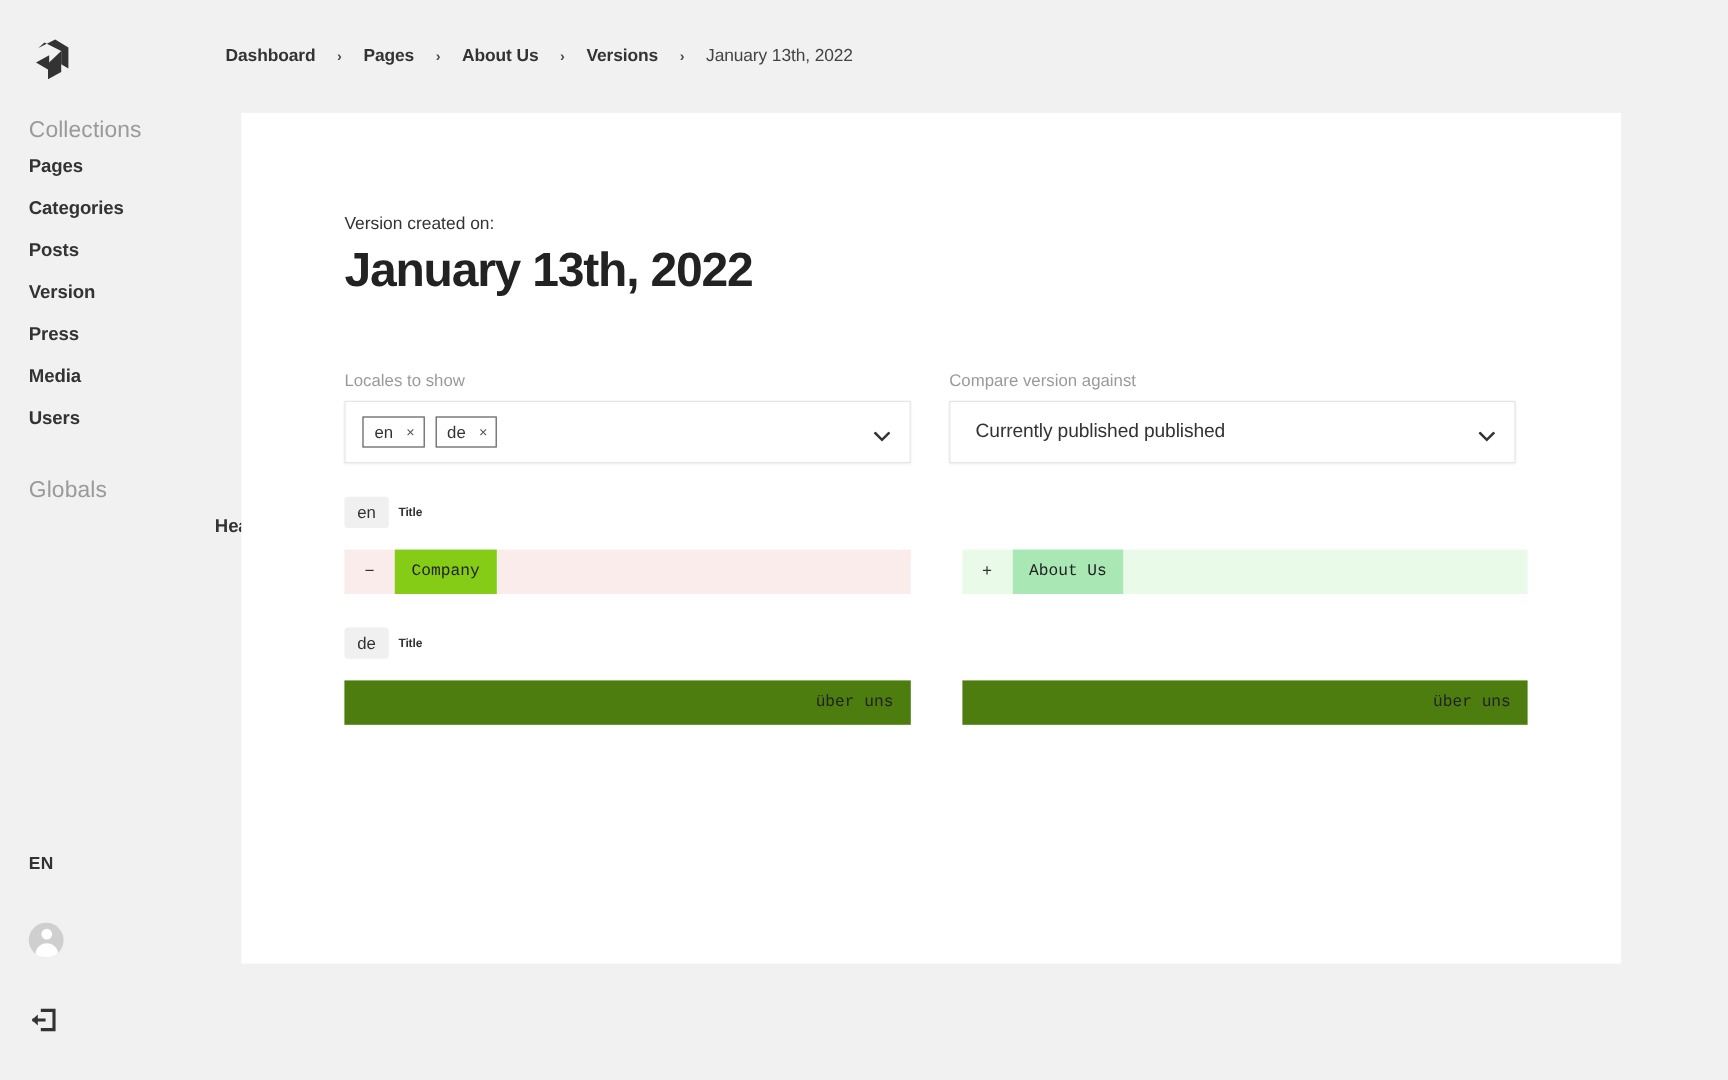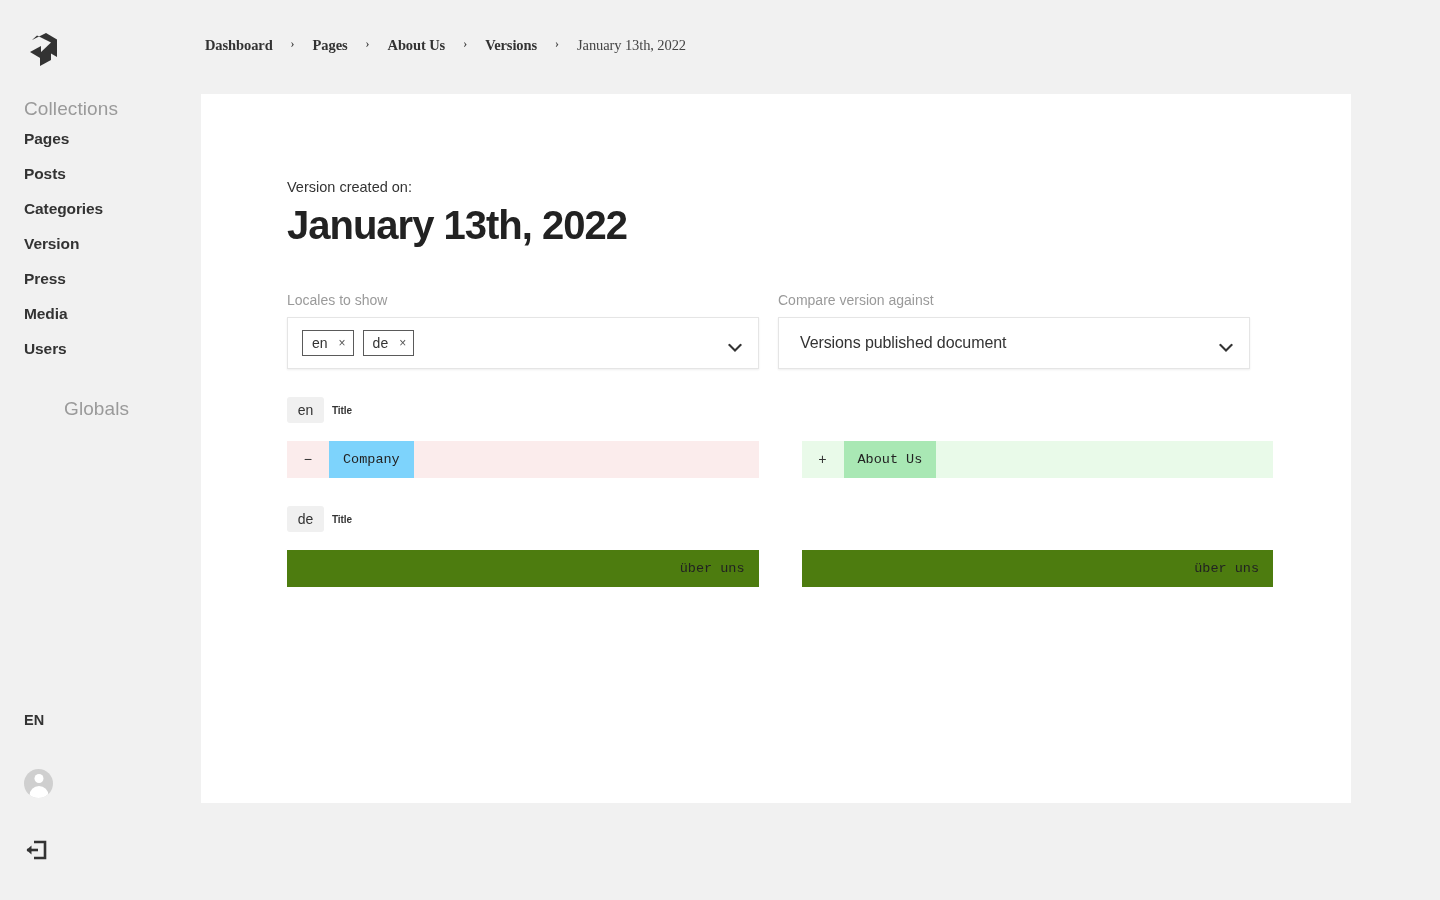--- a/index.html
+++ b/index.html
@@ -43,21 +43,21 @@
     font-weight: 700;
     color: #333333;
     letter-spacing: -0.1px;
     padding-left: 24px;
     text-decoration: none;
     line-height: 32px;
     cursor: pointer;
   }
 
   .nav-collections { position: absolute; left: 0; top: 98px; width: 201px; }
-  .nav-globals     { position: absolute; left: 0; top: 398px; width: 231px; margin-left: 40px; }
+  .nav-globals     { position: absolute; left: 0; top: 398px; width: 231px; }
   .nav-collections .nav-link { margin-top: 3px; }
   .nav-globals .nav-link { margin-top: 3px; text-align: right; }
 
   .sidebar-lang {
     position: absolute;
     left: 24px; top: 712px;
     font-size: 14.5px;
     font-weight: 700;
     color: #333333;
     letter-spacing: 0.2px;
@@ -94,24 +94,24 @@
   .logout-btn {
     position: absolute;
     left: 23px; top: 838px;
     width: 26px; height: 24px;
     cursor: pointer;
   }
 
   
   .breadcrumb {
     position: absolute;
-    left: 205px; top: 37px;
-    display: flex;
+    left: 188px; top: 37px;
+    display: flex;
+    align-items: center;
     height: 20px;
-    font-family: Liberation Serif, serif;
   }
   .crumb {
     font-size: 14.5px;
     font-weight: 700;
     color: #333333;
     letter-spacing: -0.1px;
     text-decoration: none;
     cursor: pointer;
   }
   .crumb.current {
@@ -153,23 +153,23 @@
     margin-top: 7px;
     font-size: 40px;
     font-weight: 700;
     color: #222222;
     letter-spacing: -1px;
     line-height: 1.15;
   }
 
   
   .controls {
-    margin-top: 44px;
-    display: flex;
-    gap: 19px;
+    margin-top: 61px;
+    display: flex;
+    gap: 32px;
   }
   .control-col { width: 472px; }
 
   .field-label {
     font-size: 14px;
     color: #9a9a9a;
     letter-spacing: 0px;
     margin-bottom: 9px;
   }
 
@@ -279,21 +279,21 @@
     user-select: none;
   }
 
   .diff-text {
     padding: 0 14px;
     height: 37px;
     display: flex;
     align-items: center;
     white-space: pre;
   }
-  .diff-text.hl-removed { background: #7dd3fc; }
+  .diff-text.hl-removed { background: #84cc16; }
   .diff-text.hl-added   { background: #a9e8b4; }
   .diff-text.hl-none    { background: transparent; }
 </style>
 </head>
 <body>
 
 <div class="app">
 
   <nav class="sidebar">
 
@@ -301,22 +301,22 @@
       <svg viewBox="0 0 36 36" width="36" height="36" aria-hidden="true">
         <polygon points="8,10 22,3 33,9.5 33,27 27,23.5 27,12.5 13,5.5" fill="#333333"></polygon>
         <polygon points="27,12.5 27,30 16,36 16,23" fill="#333333"></polygon>
         <polygon points="6,22 17,16 17,28.5" fill="#333333"></polygon>
       </svg>
     </div>
 
     <div class="nav-collections">
       <div class="nav-section-label">Collections</div>
       <a class="nav-link">Pages</a>
+      <a class="nav-link">Categories</a>
       <a class="nav-link">Posts</a>
-      <a class="nav-link">Categories</a>
       <a class="nav-link">Version</a>
       <a class="nav-link">Press</a>
       <a class="nav-link">Media</a>
       <a class="nav-link">Users</a>
     </div>
 
     <div class="nav-globals">
       <div class="nav-section-label">Globals</div>
       <a class="nav-link">Header</a>
     </div>
@@ -371,21 +371,21 @@
               <svg viewBox="0 0 14 9" width="14" height="9" aria-hidden="true">
                 <path d="M1.5 1.5 L7 7 L12.5 1.5" fill="none" stroke="#333333" stroke-width="2.1" stroke-linecap="square"></path>
               </svg>
             </span>
           </div>
         </div>
 
         <div class="control-col">
           <div class="field-label">Compare version against</div>
           <div class="select-box">
-            <span class="select-value">Versions published document</span>
+            <span class="select-value">Currently published published</span>
             <span class="chevron">
               <svg viewBox="0 0 14 9" width="14" height="9" aria-hidden="true">
                 <path d="M1.5 1.5 L7 7 L12.5 1.5" fill="none" stroke="#333333" stroke-width="2.1" stroke-linecap="square"></path>
               </svg>
             </span>
           </div>
         </div>
       </div>
 
       <div class="diff-group">

